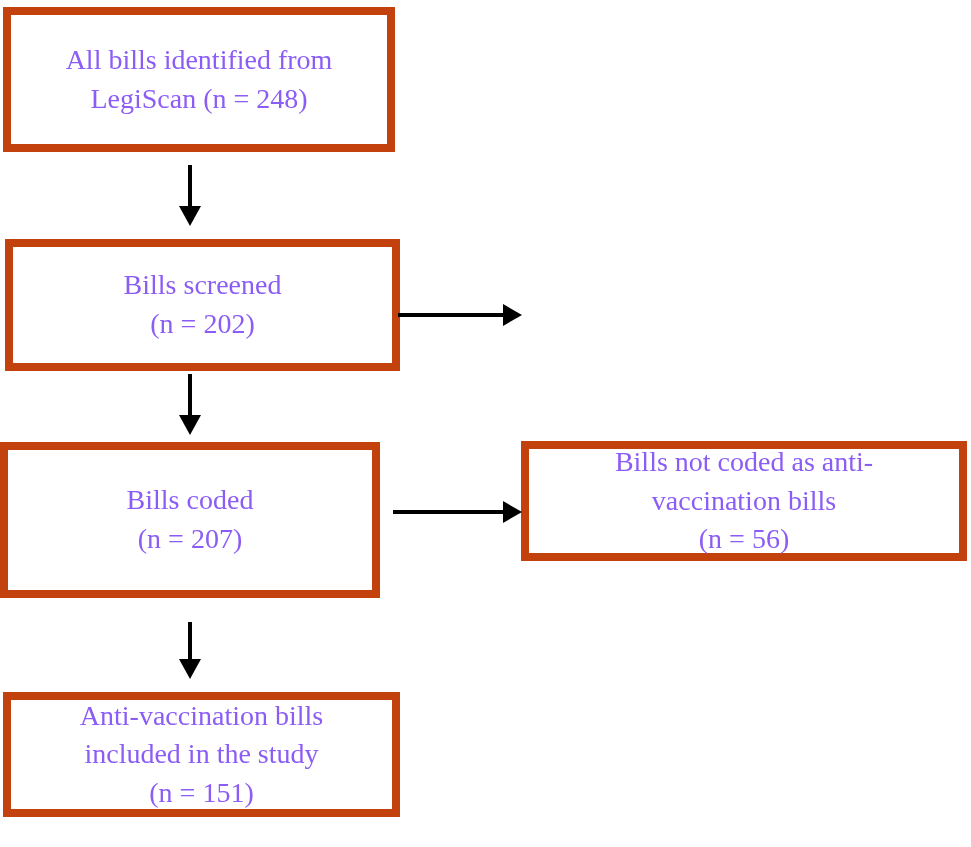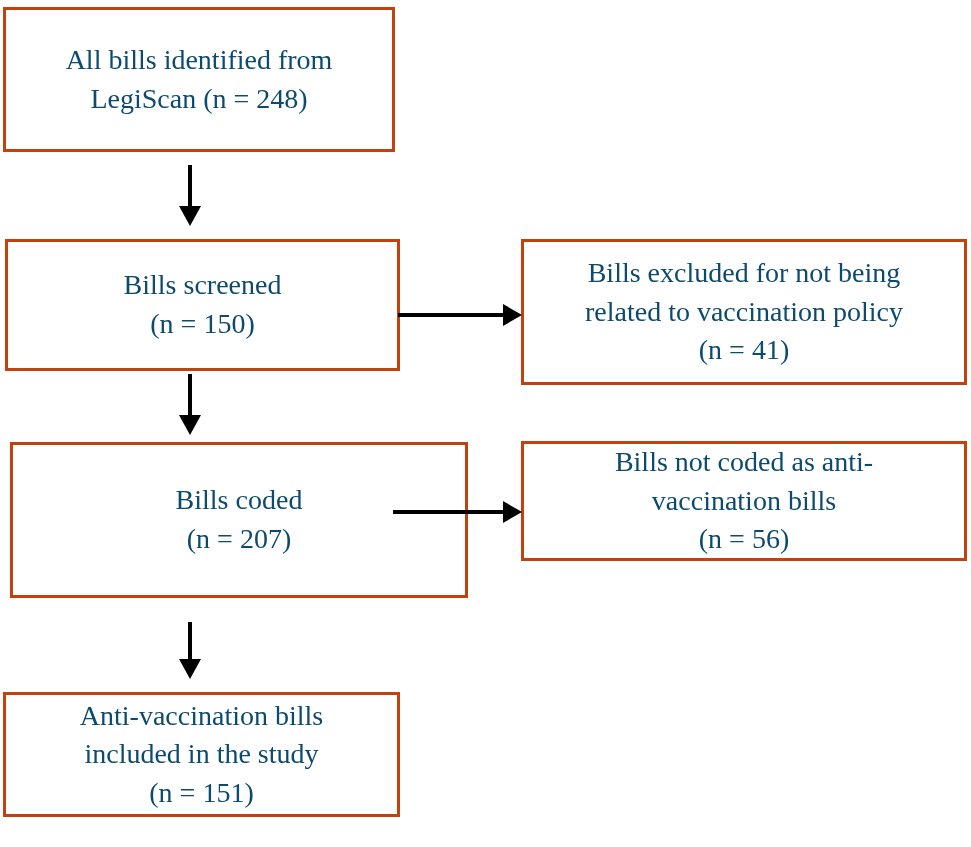--- a/index.html
+++ b/index.html
@@ -11,35 +11,35 @@
     position: relative;
     width: 971px;
     height: 847px;
     background: #ffffff;
     font-family: "Liberation Serif", serif;
     overflow: hidden;
   }
   .node {
     position: absolute;
     box-sizing: border-box;
-    border: 3px solid #c2410c;
+    border: 8px solid #c2410c;
     background: #ffffff;
-    color: #0c4a6e;
+    color: #8b5cf6;
     display: flex;
     align-items: center;
     justify-content: center;
     text-align: center;
     font-size: 28px;
     line-height: 1.38;
     white-space: pre-line;
   }
   
   .node-identified { left: 3px;   top: 7px;   width: 392px; height: 145px; }
   .node-screened   { left: 5px;   top: 239px; width: 395px; height: 132px; }
-  .node-coded      { left: 10px;  top: 442px; width: 458px; height: 156px; }
+  .node-coded      { left: 0;  top: 442px; width: 380px; height: 156px; }
   .node-included   { left: 3px;   top: 692px; width: 397px; height: 125px; }
   
   .node-excluded   { left: 521px; top: 239px; width: 446px; height: 146px; }
   .node-notcoded   { left: 521px; top: 441px; width: 446px; height: 120px; }
 
   .arrow-layer {
     position: absolute;
     left: 0;
     top: 0;
     width: 971px;
@@ -51,25 +51,22 @@
 </style>
 </head>
 <body>
 
 <div class="stage">
 
   <div class="node node-identified">All bills identified from
 LegiScan (n = 248)</div>
 
   <div class="node node-screened">Bills screened
-(n = 150)</div>
+(n = 202)</div>
 
-  <div class="node node-excluded">Bills excluded for not being
-related to vaccination policy
-(n = 41)</div>
 
   <div class="node node-coded">Bills coded
 (n = 207)</div>
 
   <div class="node node-notcoded">Bills not coded as anti-
 vaccination bills
 (n = 56)</div>
 
   <div class="node node-included">Anti-vaccination bills
 included in the study

